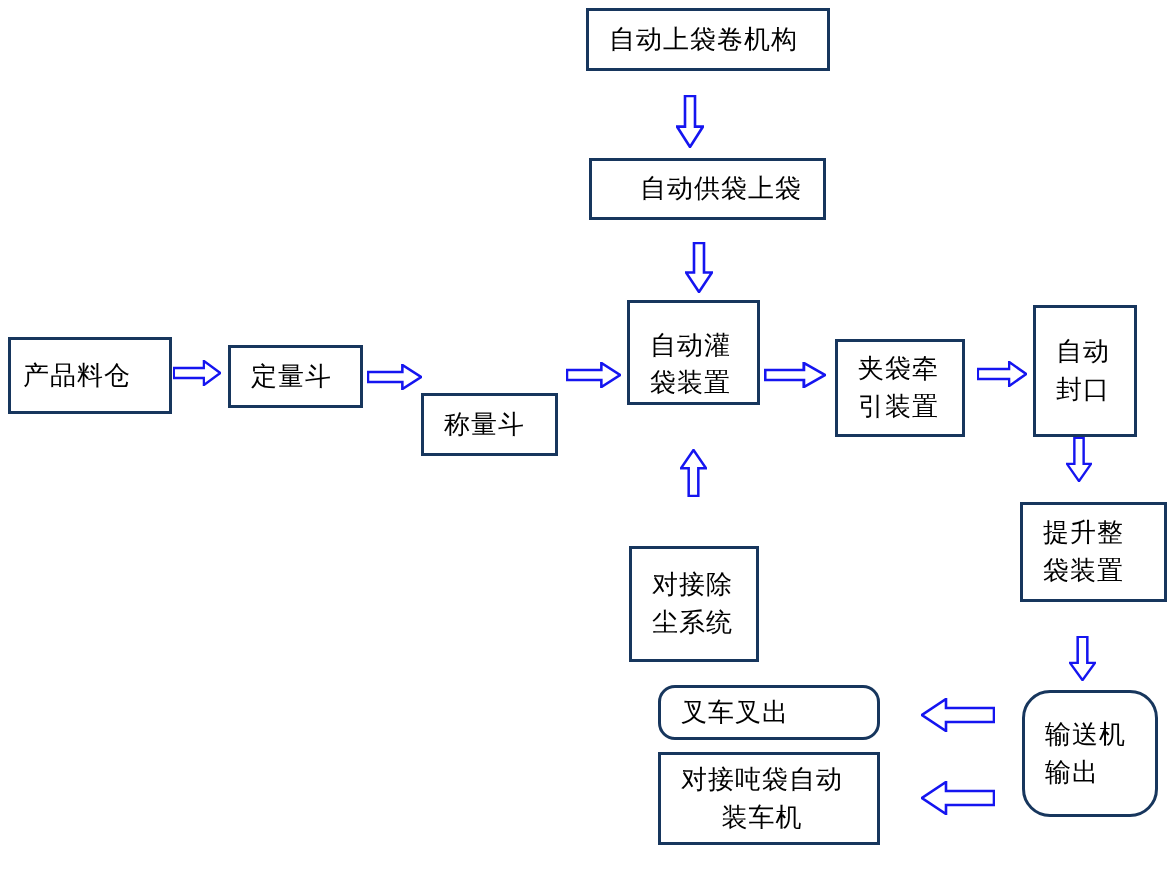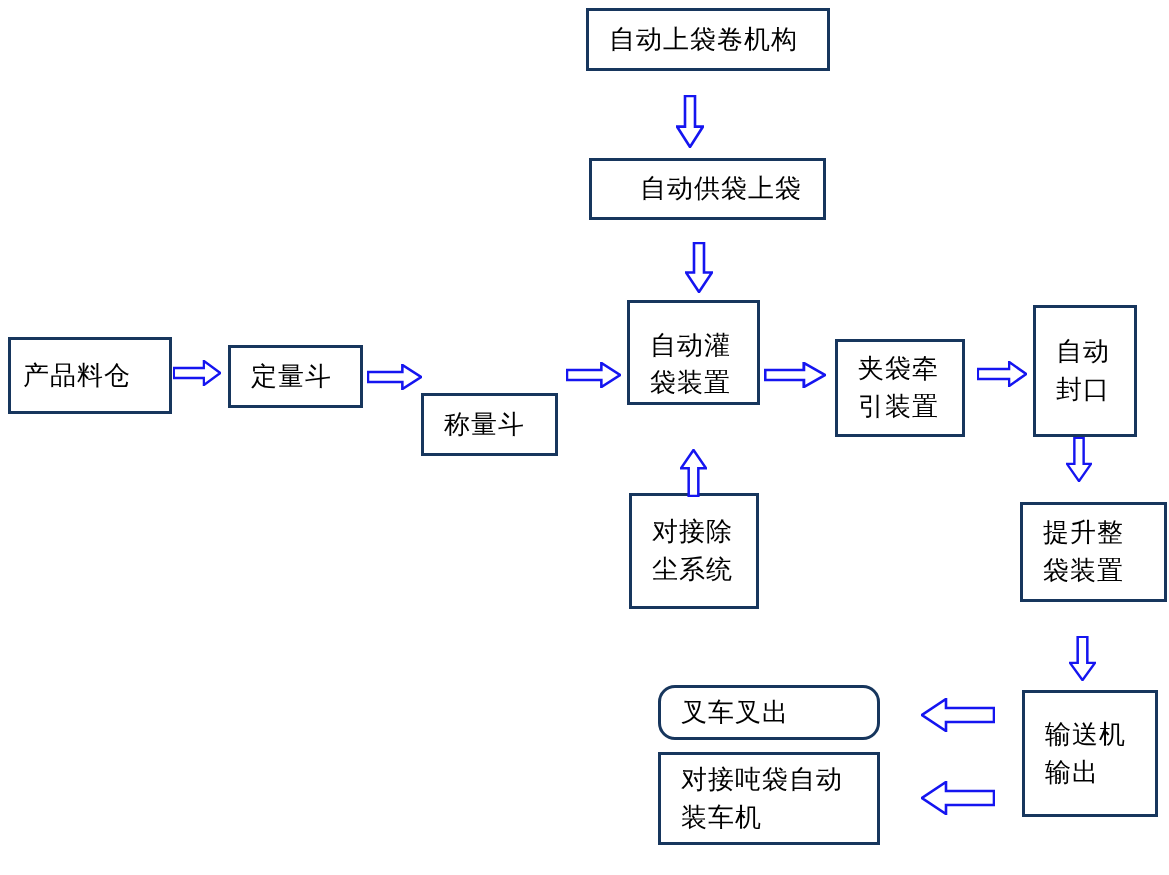--- a/index.html
+++ b/index.html
@@ -41,25 +41,25 @@
   }
   
   .n-auto-bag-roll {left:586px; top:8px;   width:244px; height:63px;}
   .n-auto-supply   {left:589px; top:158px; width:237px; height:62px;padding-left:48px;}
   .n-product-silo  {left:8px;   top:337px; width:164px; height:77px;padding-left:12px;}
   .n-quant-hopper  {left:228px; top:345px; width:135px; height:63px;}
   .n-weigh-hopper  {left:421px; top:345px; width:137px; height:63px;margin-top:48px;}
   .n-filling       {left:627px; top:300px; width:133px; height:105px;align-items:flex-end;}
   .n-clamp         {left:835px; top:315px; width:130px; height:98px;margin-top:24px;}
   .n-seal          {left:1033px;top:305px; width:104px; height:132px;}
-  .n-dust          {left:629px; top:493px; width:130px; height:116px;}
+  .n-dust          {left:629px; top:546px; width:130px; height:116px;}
   .n-lift          {left:1020px;top:502px; width:147px; height:100px;}
-  .n-conveyor      {left:1022px;top:690px; width:136px; height:127px;}
+  .n-conveyor      {left:1022px;top:690px; width:136px; height:127px;border-radius:28px;}
   .n-forklift      {left:658px; top:685px; width:222px; height:55px;border-radius:17px;}
-  .n-truck-loader  {left:658px; top:752px; width:222px; height:93px;}
+  .n-truck-loader  {left:658px; top:752px; width:222px; height:93px;text-align:center;}
   
   .a1 {left:676px; top:95px;}
   .a2 {left:685px; top:242px;}
   .a3 {left:173px; top:360px;}
   .a4 {left:367px; top:364px;}
   .a5 {left:566px; top:362px;}
   .a6 {left:764px; top:362px;}
   .a7 {left:977px; top:361px;}
   .a8 {left:680px; top:449px;}
   .a9 {left:1066px;top:437px;}

